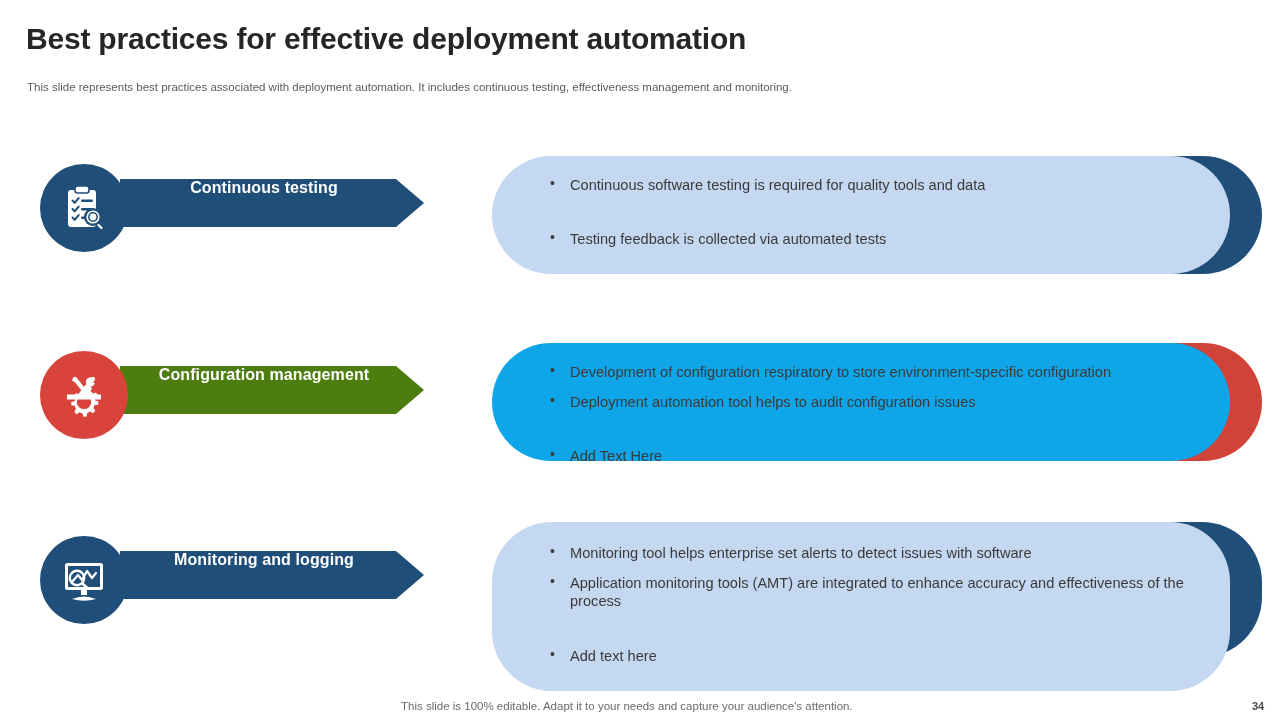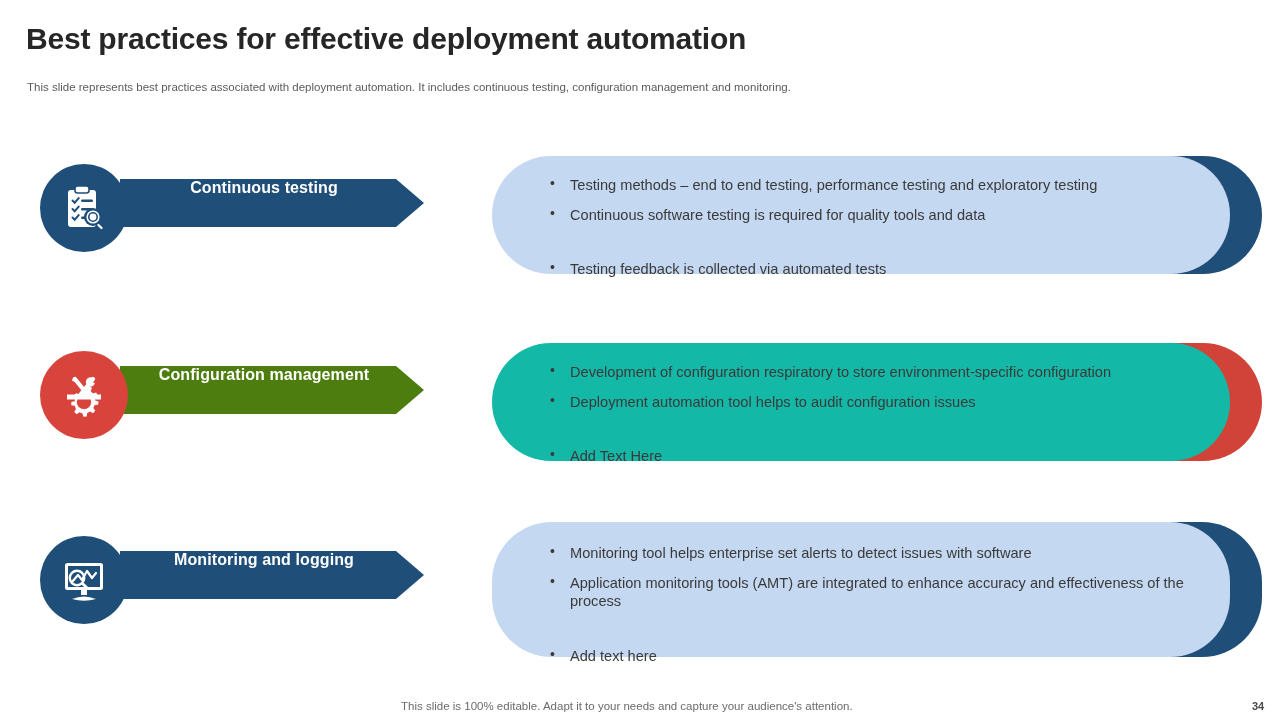--- a/index.html
+++ b/index.html
@@ -62,52 +62,52 @@
   }
   .panel-tab.navy { background: #1F4E79; }
   .panel-tab.red  { background: #D14338; }
   .panel {
     position: absolute; left: 0; top: 6px;
     width: 738px; height: 118px;
     border-radius: 60px; z-index: 2;
     padding: 20px 40px 0 56px;
   }
   .panel.blue { background: #C5D8F1; }
-  .panel.pink { background: #14b8a6; }
+  .panel.pink { background: #0ea5e9; }
 
   .bullet {
     position: relative; display: block;
     font-size: 14.6px; color: #3a3a3a; line-height: 1.25;
     padding-left: 22px; margin-bottom: 12px;
   }
   .bullet:last-child { margin-bottom: 0; margin-top: 36px; }
   .bullet::before {
     content: "\2022"; position: absolute; left: 2px; top: -1px;
     font-size: 14px; color: #3a3a3a;
   }
-  .panel.tall { height: 135px; top: 0px; padding-top: 22px; }
+  .panel.tall { height: 169px; top: 0px; padding-top: 22px; }
   .panel-tab.tall { height: 135px; top: 0px; }
 
   
   .footer-note {
     position: absolute; left: 401px; top: 700px;
     font-size: 11.5px; color: #6b6b6b; white-space: nowrap;
   }
   .page-num {
     position: absolute; left: 1252px; top: 700px;
     font-size: 11px; font-weight: bold; color: #4a4a4a;
   }
 </style>
 </head>
 <body>
 
 <div class="slide">
 
   <div class="title">Best practices for effective deployment automation</div>
-  <div class="subtitle">This slide represents best practices associated with deployment automation. It includes continuous testing, configuration management and monitoring.</div>
+  <div class="subtitle">This slide represents best practices associated with deployment automation. It includes continuous testing, effectiveness management and monitoring.</div>
 
   <div class="row row-1">
 
     <div class="banner navy">
       <span class="banner-label">Continuous testing</span>
     </div>
 
     <div class="circle navy">
       <span>
         <svg width="52" height="52" viewBox="0 0 52 52">
@@ -128,21 +128,20 @@
           <circle cx="35" cy="35" r="5" fill="#1F4E79"></circle>
           <circle cx="35" cy="35" r="3.4" fill="#ffffff"></circle>
           <rect x="40.4" y="40.4" width="8" height="3.6" rx="1.8" transform="rotate(45 40.4 40.4)" fill="#ffffff" stroke="#1F4E79" stroke-width="1.4"></rect>
         </svg>
       </span>
     </div>
 
     <div class="panel-wrap">
       <div class="panel-tab navy"></div>
       <div class="panel blue">
-        <span class="bullet">Testing methods – end to end testing, performance testing and exploratory  testing</span>
         <span class="bullet">Continuous  software testing is required for quality  tools and data</span>
         <span class="bullet">Testing feedback is collected via automated tests</span>
       </div>
     </div>
   </div>
 
   <div class="row row-2">
 
     <div class="banner red">
       <span class="banner-label">Configuration management</span>

